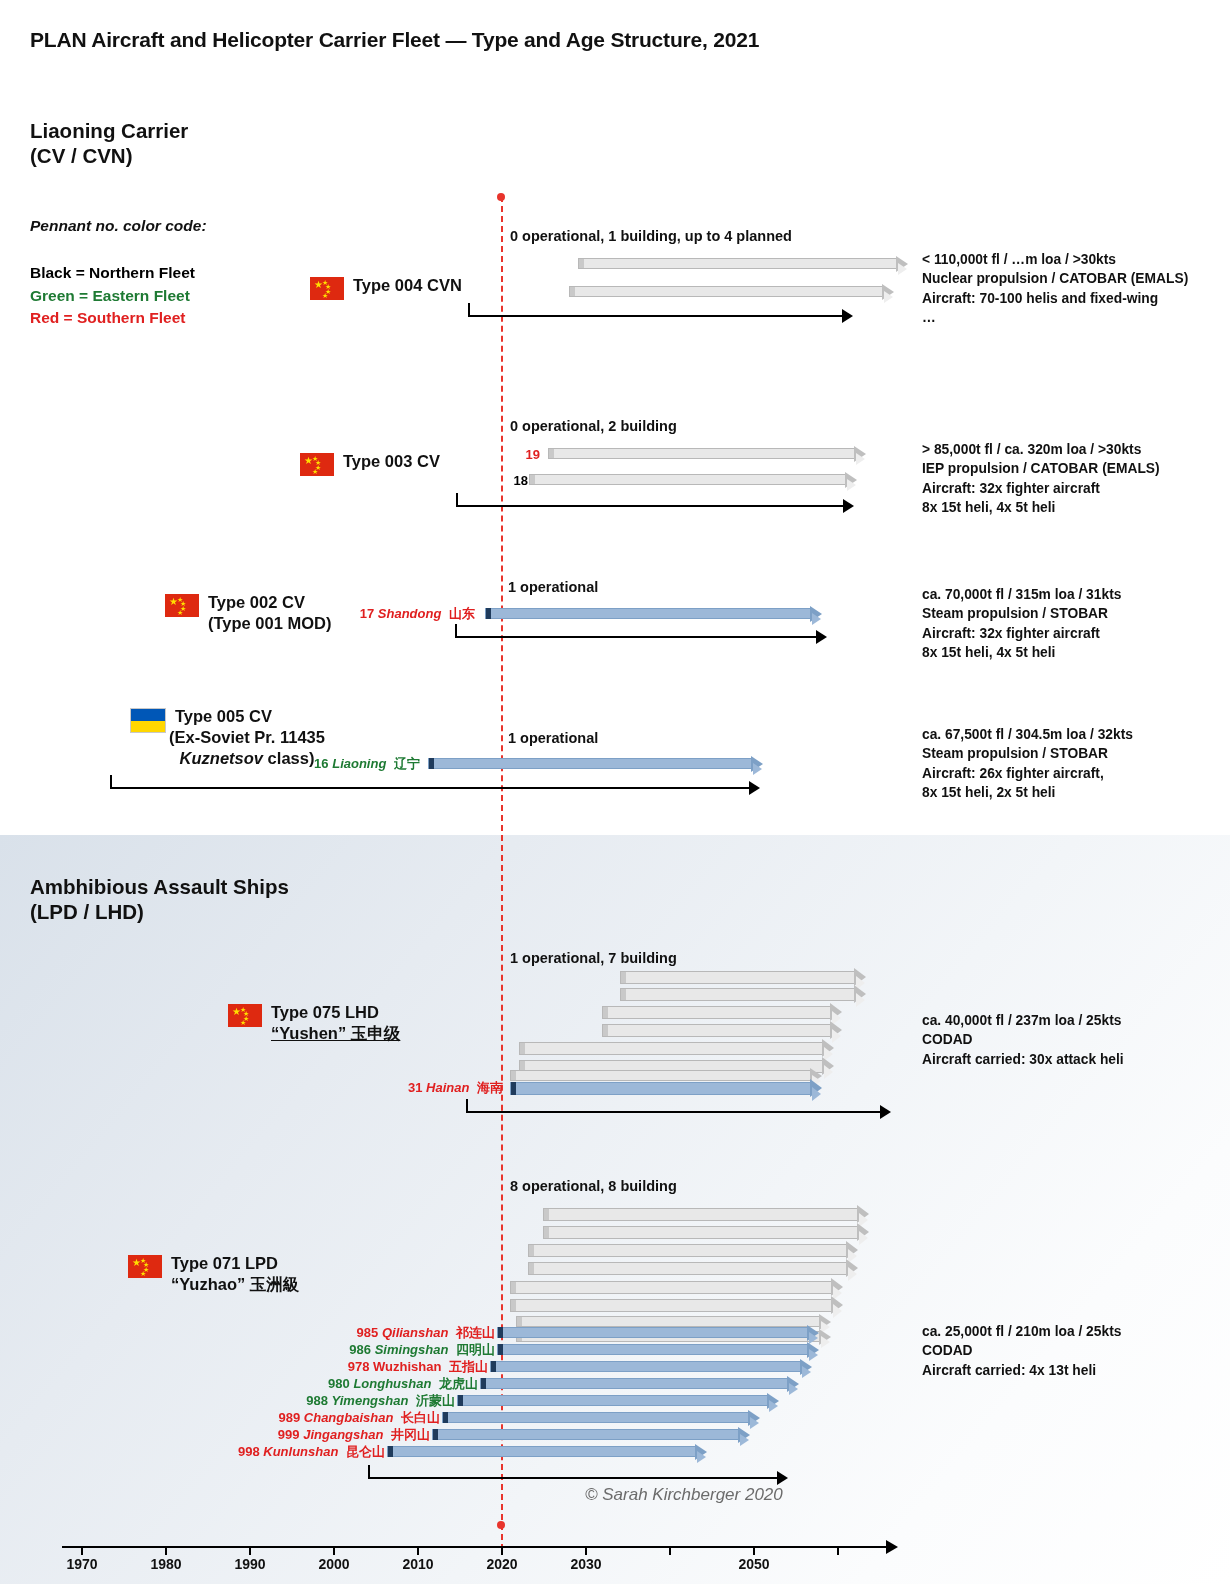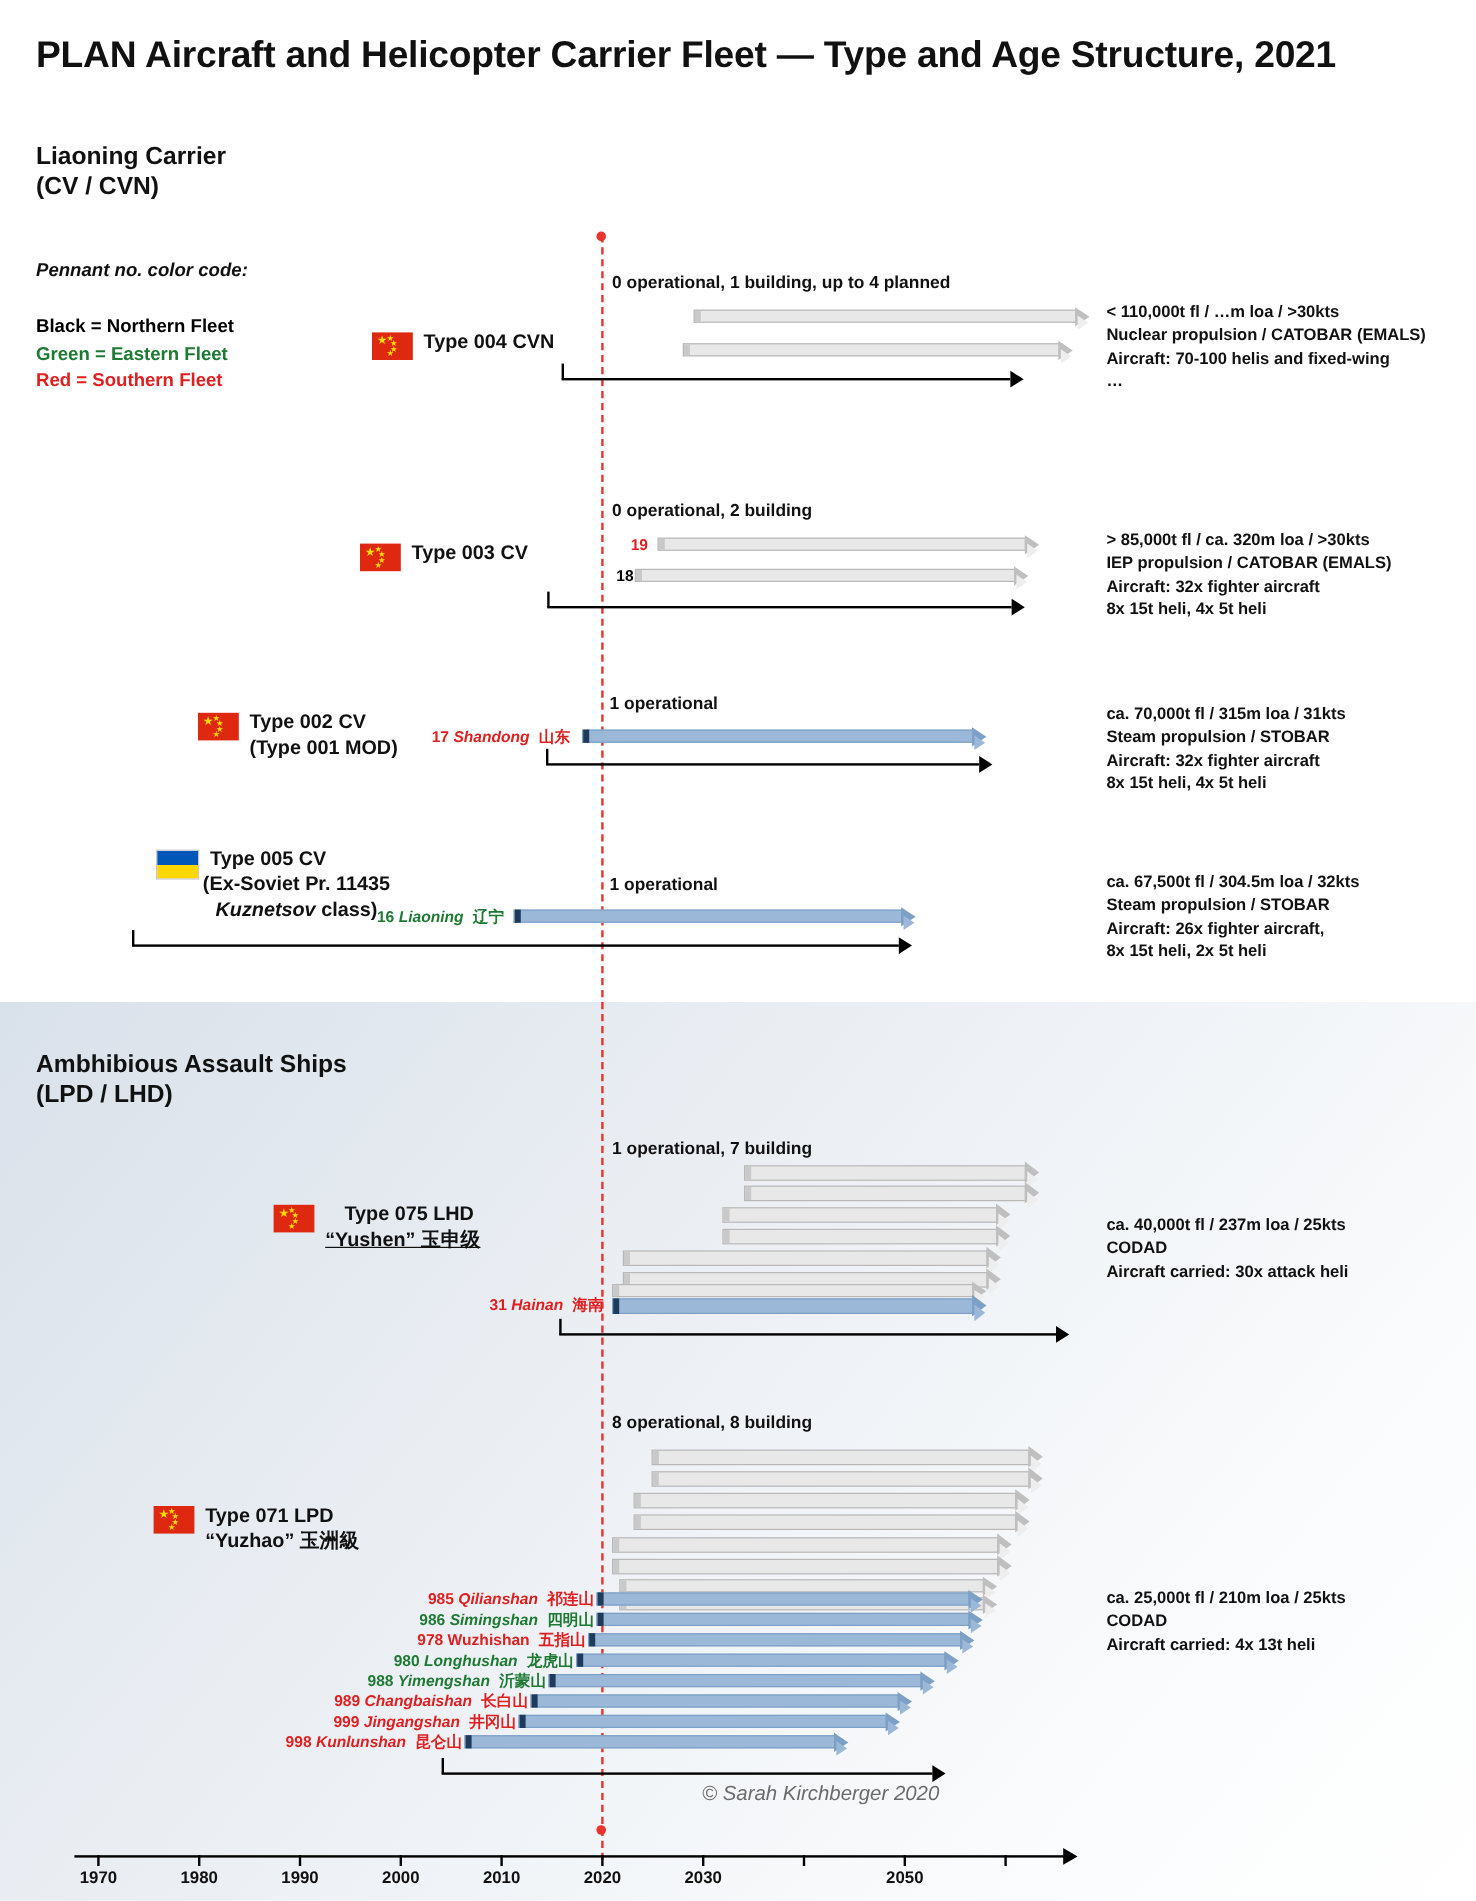--- a/index.html
+++ b/index.html
@@ -14,21 +14,21 @@
 
   
   #amphib-panel{
     left:0; top:835px; width:1230px; height:749px;
     background:linear-gradient(130deg,#d9e1ea 0%,#e6ebf1 28%,#f2f5f8 58%,#fbfcfd 80%,#ffffff 100%);
   }
 
   
   #page-title{
     left:30px; top:28px; width:1180px;
-    font-size:31px; font-weight:bold; color:#111; letter-spacing:-0.2px;
+    font-size:21px; font-weight:bold; color:#111; letter-spacing:-0.2px;
     white-space:nowrap;
   }
   .section-title{
     font-size:20.5px; font-weight:bold; color:#111; line-height:25px;
   }
   #sec-cv{left:30px; top:118px;}
   #sec-lhd{left:30px; top:874px;}
 
   
   #legend-head{left:30px; top:217px; font-size:15.5px; font-style:italic; font-weight:bold; color:#111;}
@@ -329,21 +329,21 @@
 
 <div class="abs class-block" style="left:228px; top:1002px;">
   <span class="flag flag-cn">
     <span class="s" style="left:4px;top:4px;font-size:10px;">★</span>
     <span class="s" style="left:12px;top:2px;">★</span>
     <span class="s" style="left:15px;top:6px;">★</span>
     <span class="s" style="left:15px;top:11px;">★</span>
     <span class="s" style="left:12px;top:15px;">★</span>
   </span>
   <span class="class-label">
-    <span style="display:block;margin-left:16px;">Type 075 LHD</span>
+    <span style="display:block;">Type 075 LHD</span>
     <span style="display:block;text-decoration:underline;">“Yushen” 玉申级</span>
   </span>
 </div>
 <div class="abs status-cap" style="left:510px; top:950px;">1 operational, 7 building</div>
 
 <div class="bar grey" style="left:620px; top:971px; width:246px;">
     <span class="body"></span>
     <span class="tip">
       <span class="tipinner"></span>
     </span>

